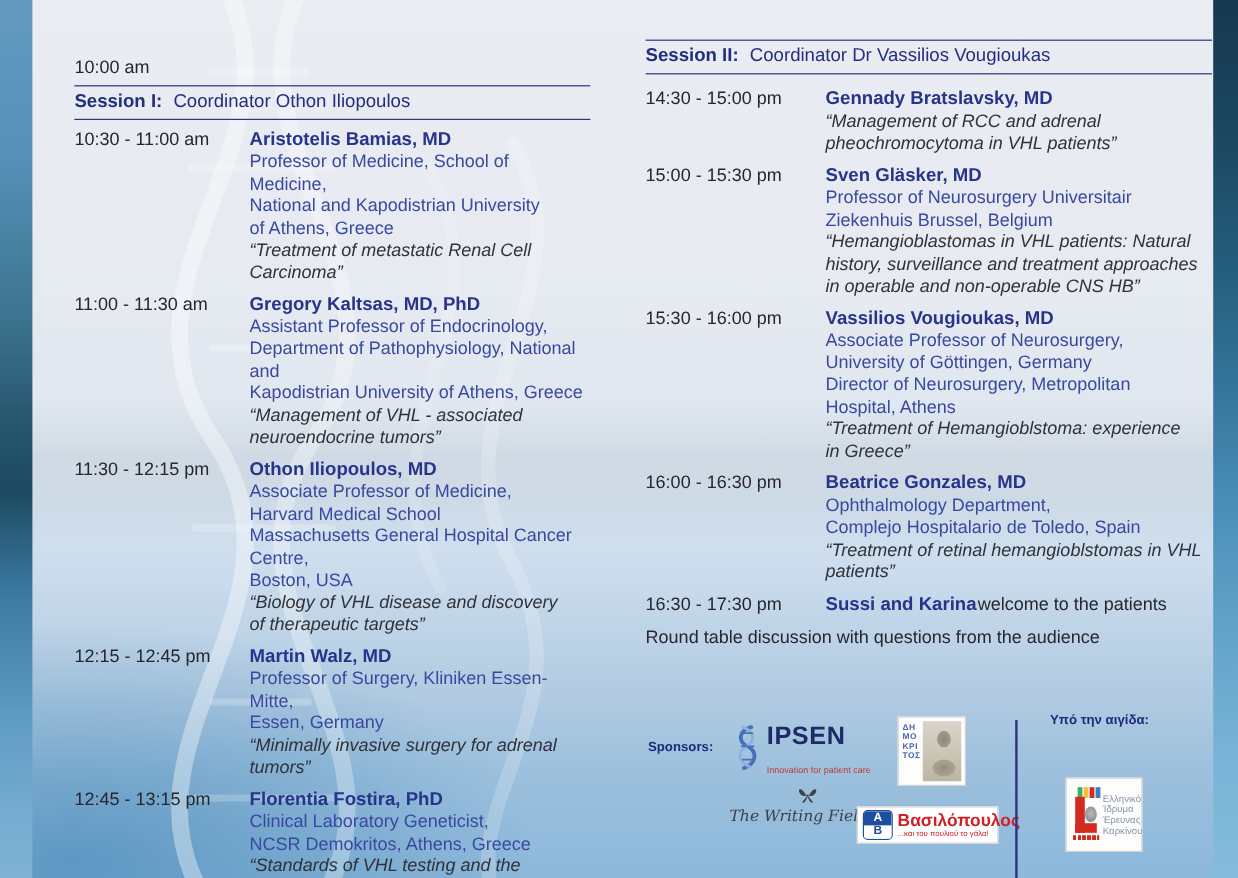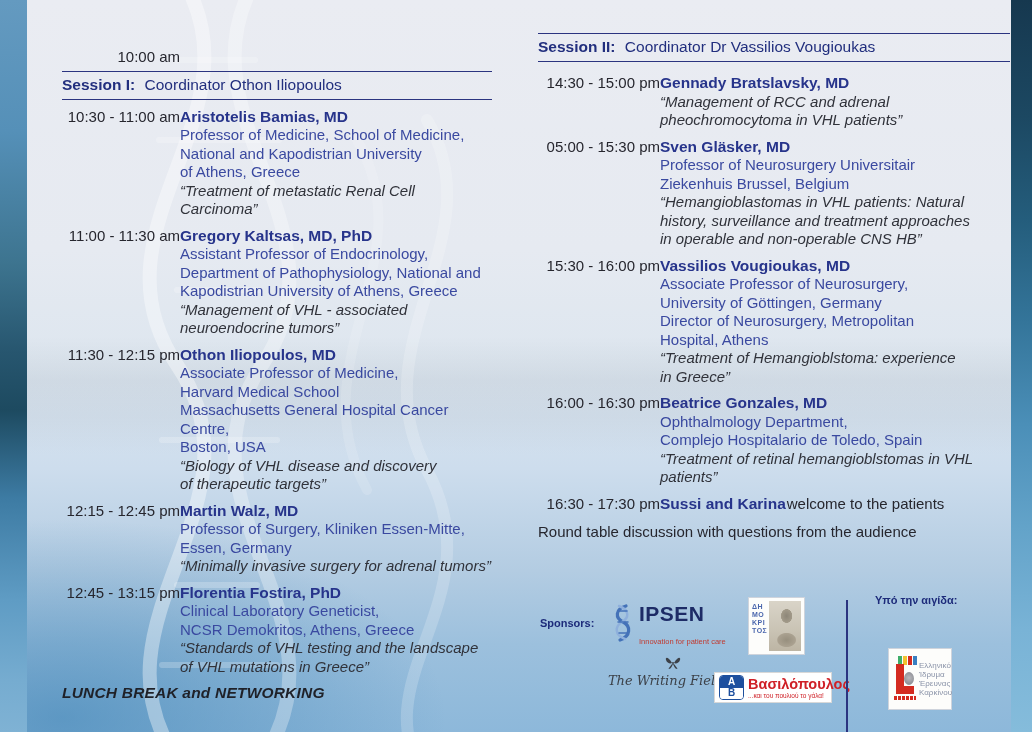--- a/index.html
+++ b/index.html
@@ -34,35 +34,35 @@
   .col-left  { top:40px; }
   .col-right { top:24px; }
 
   .row { display:grid; }
   .col-left  .row { grid-template-columns:118px 1fr; }
   .col-right .row { grid-template-columns:122px 1fr; }
 
   .intro { margin-top:8px; }
   .pre { white-space:pre-line; }
 
-  .time  { color:#26262e; font-size:15px; line-height:18.5px;text-align:right; }
+  .time  { color:#26262e; font-size:15px; line-height:18.5px; }
   .name  { color:#27348b; font-weight:bold; font-size:15.5px; line-height:18.5px; }
   .affil { color:#3a49a0; font-size:15px; line-height:18.5px; }
   .talk  { color:#30323a; font-style:italic; font-size:15px; line-height:18.5px; }
   .body-dark { color:#26262e; font-size:15px; line-height:18.5px; }
 
   .session-band {
     border-top:1.5px solid #2b3480; border-bottom:1.5px solid #2b3480;
     padding:4px 0 5px 0; margin-top:4px; color:#222f7e; font-size:15.5px;
   }
   .col-right .session-band { margin-top:9px; }
   .session-band .lbl { font-weight:bold; }
   .session-band .coord { margin-left:5px; }
 
-  .entry { margin-bottom:8px; }
+  .entry { margin-bottom:8px;gap:28px; }
   .first-entry { margin-top:8px; }
   .col-right .first-entry { margin-top:12px; }
 
   .lunch { color:#1f2128; font-weight:bold; font-style:italic; font-size:15.5px; margin-top:6px; letter-spacing:.2px; }
   .closing-names { color:#27348b; font-weight:bold; font-size:15.5px;margin-top:16px; }
   .closing-rest  { color:#26262e; font-size:15px; margin-left:1px; }
   .roundtable { color:#26262e; font-size:15px; margin-top:10px; }
 
   
   .footer { position:absolute; inset:0; pointer-events:none; }
@@ -224,21 +224,21 @@
     <div class="row entry first-entry">
       <div class="time">14:30 - 15:00 pm</div>
       <div>
         <div class="name">Gennady Bratslavsky, MD</div>
         <div class="talk pre">“Management of RCC and adrenal
 pheochromocytoma in VHL patients”</div>
       </div>
     </div>
 
     <div class="row entry">
-      <div class="time">05:00 - 15:30 pm</div>
+      <div class="time">15:00 - 15:30 pm</div>
       <div>
         <div class="name">Sven Gläsker, MD</div>
         <div class="affil pre">Professor of Neurosurgery Universitair
 Ziekenhuis Brussel, Belgium</div>
         <div class="talk pre">“Hemangioblastomas in VHL patients: Natural
 history, surveillance and treatment approaches
 in operable and non-operable CNS HB”</div>
       </div>
     </div>
 

